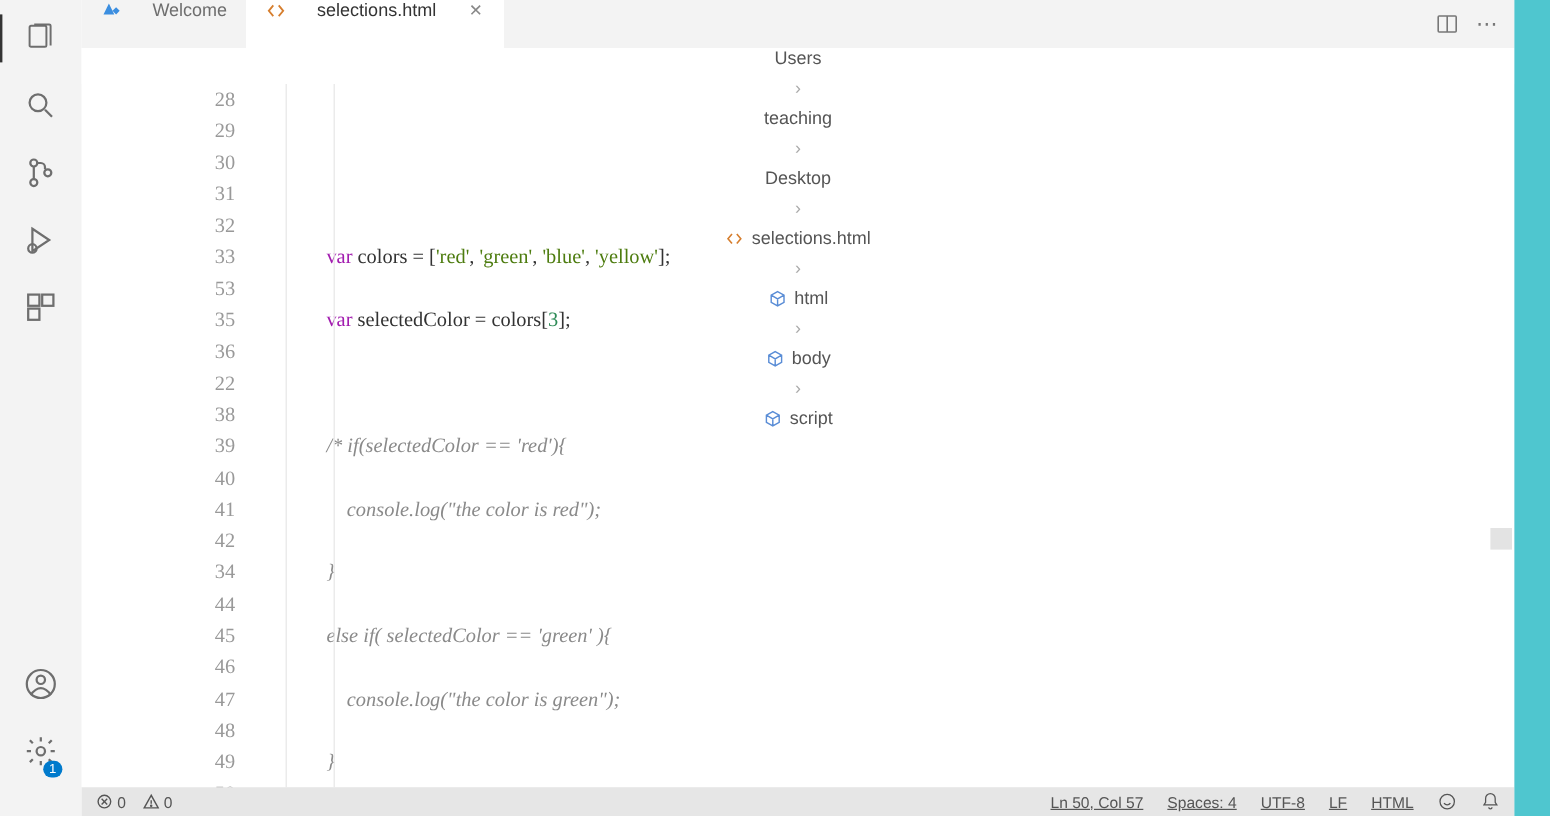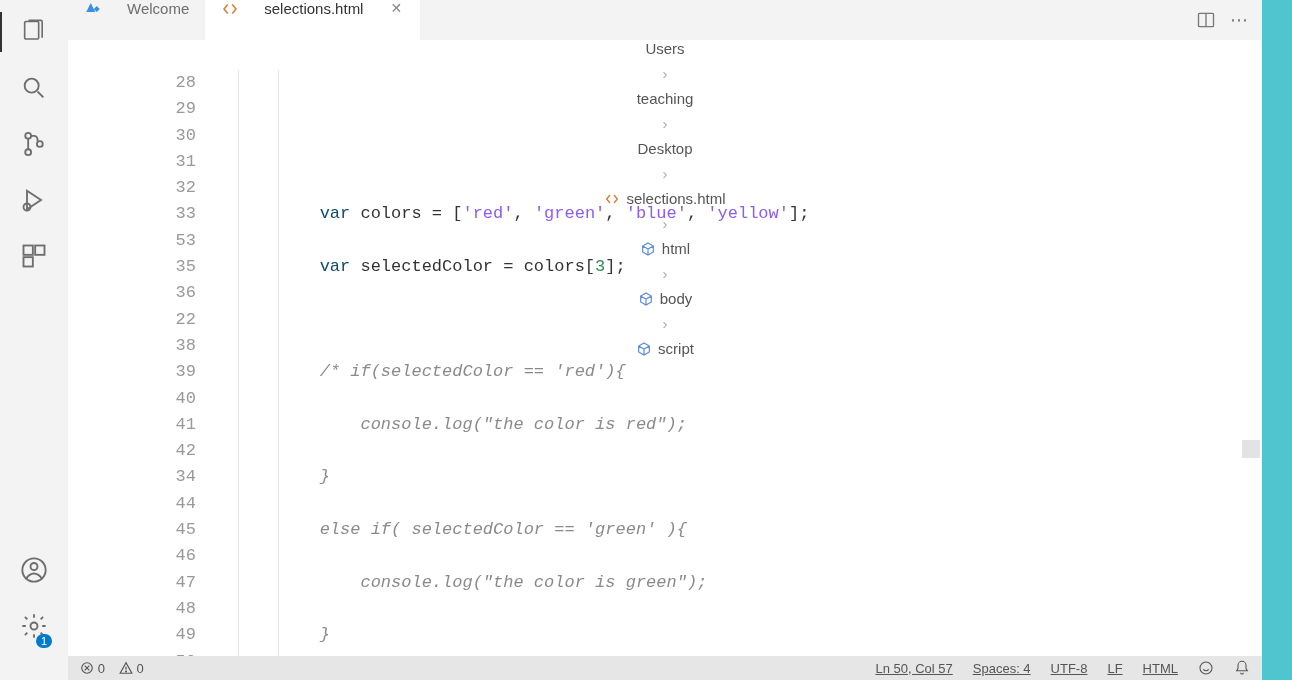--- a/index.html
+++ b/index.html
@@ -133,21 +133,21 @@
 .cube-icon {
   color: #5a8dd6;
   display: inline-flex;
 }
 .orange-icon { color: #d67e2e; display: inline-flex; }
 .editor {
   flex: 1;
   display: flex;
   overflow: hidden;
   position: relative;
-  font-family: Liberation Mono, monospace;
+  font-family: Liberation Serif, serif;
   font-size: 17px;
   line-height: 26.3px;
 }
 .gutter {
   width: 170px;
   background: #fff;
   text-align: right;
   color: #999;
   padding-right: 42px;
   padding-top: 0;
@@ -164,22 +164,22 @@
 .code-area .line {
   height: 26.3px;
 }
 .ind-guide {
   position: absolute;
   top: 0;
   bottom: 0;
   width: 1px;
   background: #e6e6e6;
 }
-.kw { color: #0c4a6e; }
-.str { color: #8b5cf6; }
+.kw { color: #a21caf; }
+.str { color: #4d7c0f; }
 .num { color: #2e8b57; }
 .comment { color: #8a8a8a; font-style: italic; }
 .status-bar {
   height: 24px;
   background: #e6e6e6;
   display: flex;
   align-items: center;
   font-size: 13px;
   color: #555;
   padding: 0 12px;

